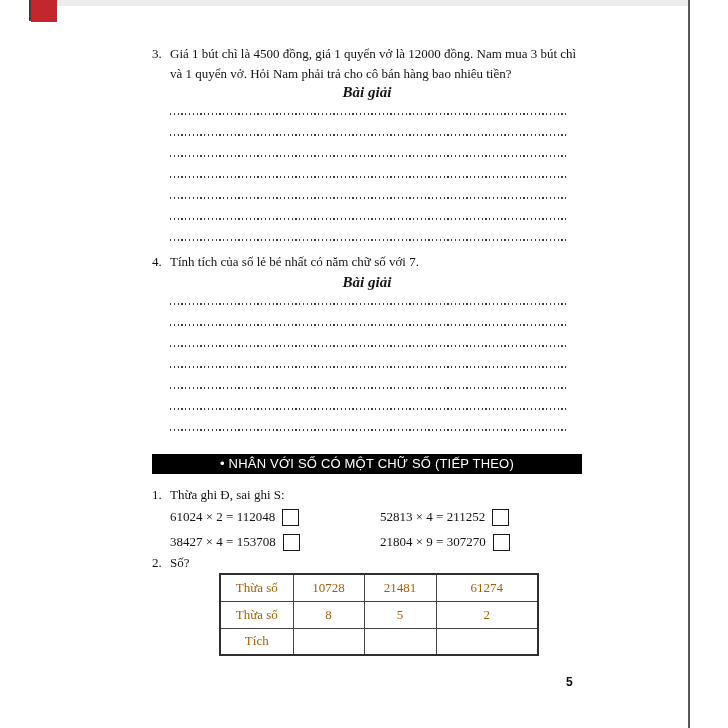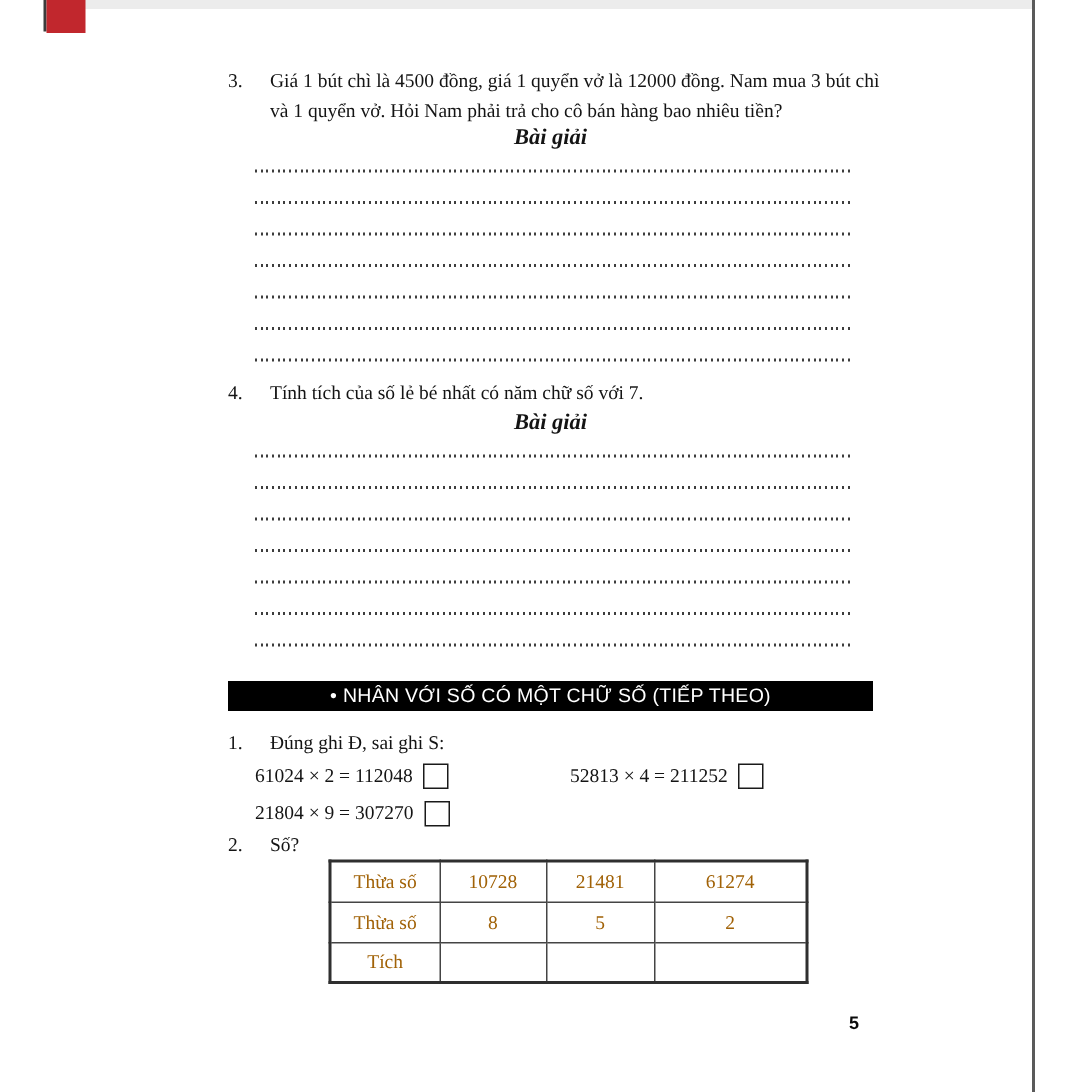--- a/index.html
+++ b/index.html
@@ -7,21 +7,21 @@
   .page { position:relative; width:728px; height:728px; background:#ffffff; overflow:hidden; color:#111; }
 
   
   .top-strip { position:absolute; left:33px; top:0; width:655px; height:6px; background:#ececec; }
   .edge-line-right { position:absolute; left:688px; top:0; width:2px; height:728px; background:#5a5a5a; }
   .edge-line-left { position:absolute; left:29px; top:0; width:2px; height:21px; background:#3c3c3c; }
   .corner-red { position:absolute; left:31px; top:0; width:26px; height:22px; background:#c1272d; }
 
   .problem { position:absolute; left:152px; width:432px; display:flex; font-size:13px; line-height:20px; color:#141414; }
   .problem .num { width:18px; flex:0 0 18px; }
-  .problem .ptext .pline { white-space:nowrap;margin-left:10px; }
+  .problem .ptext .pline { white-space:nowrap; }
 
   .solution-heading { position:absolute; left:152px; width:430px; text-align:center;
     font-weight:bold; font-style:italic; font-size:15px; color:#141414; }
 
   .dots { position:absolute; left:170px; width:398px; }
   .dots .dl { height:2px; margin-bottom:19px;
     background:repeating-linear-gradient(90deg, #3d3d3d 0 1.3px, transparent 1.3px 3.8px); }
 
   .banner { position:absolute; left:152px; top:454px; width:430px; height:20px; background:#000;
     color:#fff; font-family:"Liberation Sans", sans-serif; font-weight:normal; font-size:13px;
@@ -87,30 +87,34 @@
       <div class="dl"></div>
       <div class="dl"></div>
       <div class="dl"></div>
     </div>
 
   <div class="banner">• NHÂN VỚI SỐ CÓ MỘT CHỮ SỐ (TIẾP THEO)</div>
 
   <div class="problem" style="top:485px;">
     <span class="num">1.</span>
     <div class="ptext">
-      <div class="pline">Đúng ghi Đ, sai ghi S:</div>
+      <div class="pline">Thừa ghi Đ, sai ghi S:</div>
     </div>
   </div>
   <div class="eqs">
     <div class="eq">
       <span>61024 × 2 = 112048</span>
       <span class="box"></span>
     </div>
     <div class="eq">
       <span>52813 × 4 = 211252</span>
+      <span class="box"></span>
+    </div>
+    <div class="eq">
+      <span>38427 × 4 = 153708</span>
       <span class="box"></span>
     </div>
     <div class="eq">
       <span>21804 × 9 = 307270</span>
       <span class="box"></span>
     </div>
   </div>
 
   <div class="problem" style="top:553px;">
     <span class="num">2.</span>

